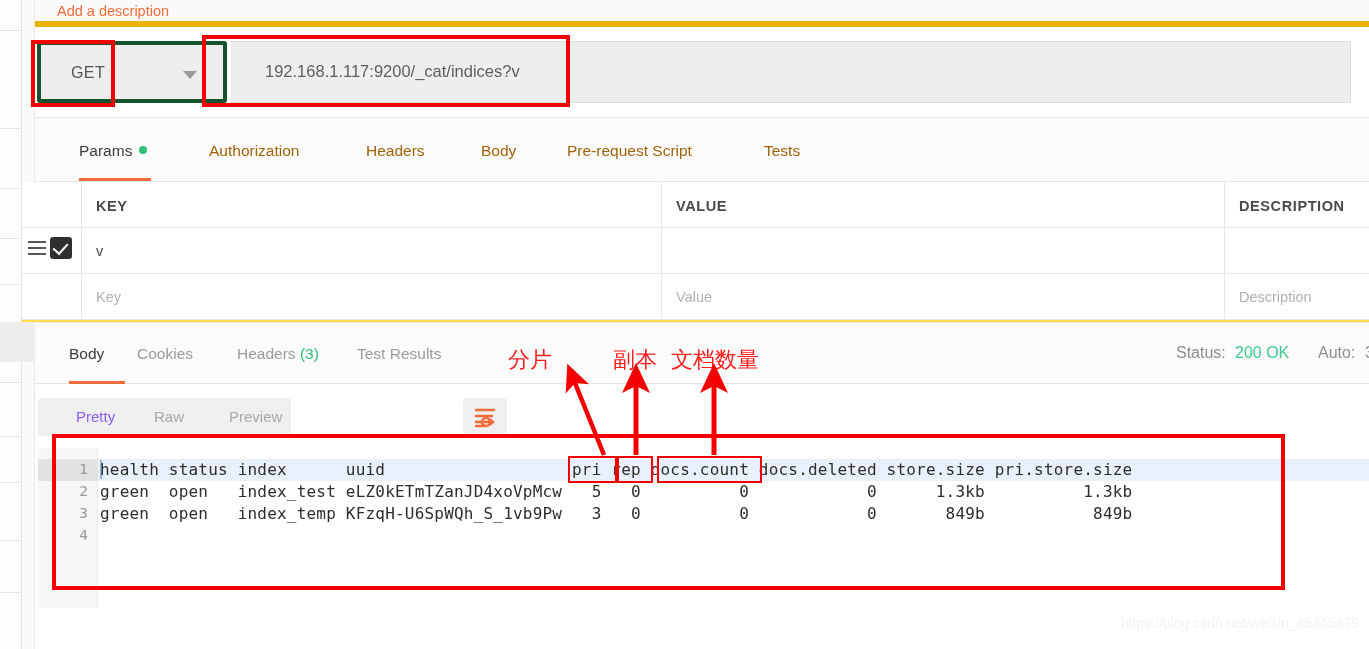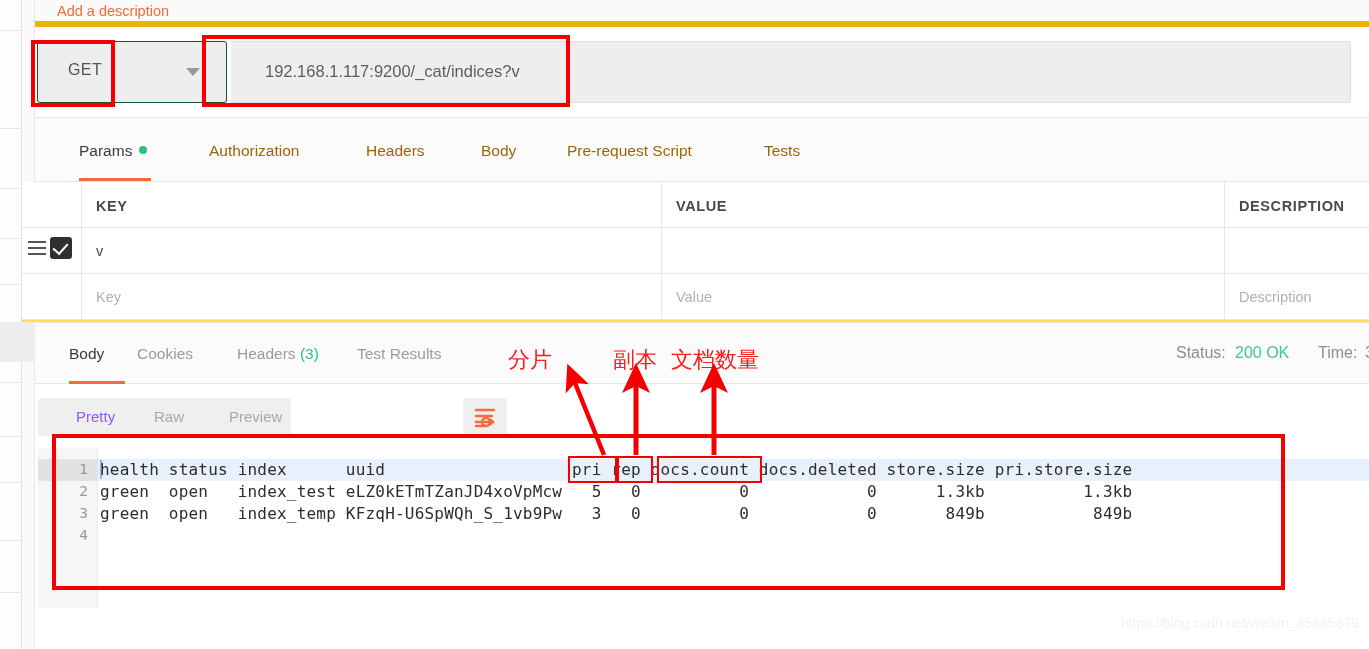--- a/index.html
+++ b/index.html
@@ -23,21 +23,21 @@
   
   .desc-bar { position: absolute; left: 35px; top: 0; width: 1334px; height: 27px;
               background: #fafafa; border-bottom: 6px solid #eab308; }
   .desc-link { position: absolute; left: 22px; top: 3px; font-size: 14.5px;
                color: #f26b3a; white-space: nowrap; cursor: pointer; }
 
   
   .req-row { position: absolute; left: 35px; top: 27px; width: 1334px; height: 91px;
              background: #ffffff; border-bottom: 1px solid #e6e6e6; }
   .method-box { position: absolute; left: 2px; top: 14px; width: 190px; height: 62px;
-                background: #eeeeee; border: 1px solid #14532d; border-radius: 3px; }
+                background: #eeeeee; border: 4px solid #14532d; border-radius: 3px; }
   .method-label { position: absolute; left: 30px; top: 19px; font-size: 16px; color: #555; letter-spacing: .4px; }
   .method-caret { position: absolute; right: 26px; top: 26px; width: 0; height: 0;
                   border-left: 7px solid transparent; border-right: 7px solid transparent;
                   border-top: 8px solid #9a9a9a; }
   .url-box { position: absolute; left: 196px; top: 14px; width: 1120px; height: 62px;
              background: #eeeeee; border: 1px solid #dcdcdc; border-left: none; border-radius: 0 3px 3px 0; }
   .url-text { position: absolute; left: 34px; top: 20px; font-size: 16.5px; color: #5d5d5d; white-space: nowrap; }
 
   
   .req-tabs { position: absolute; left: 35px; top: 118px; width: 1334px; height: 64px;
@@ -199,21 +199,21 @@
   <div class="res-gray"></div>
   <div class="res-tabs">
     <div class="stab active" style="left:34px">Body</div>
     <div class="stab" style="left:102px">Cookies</div>
     <div class="stab" style="left:202px"><span>Headers</span> <span class="hcount">(3)</span></div>
     <div class="stab" style="left:322px">Test Results</div>
     <div class="stab-underline" style="left:34px; width:56px"></div>
 
     <div class="statusline" style="left:1141px">Status:</div>
     <div class="statusline status-ok" style="left:1200px">200 OK</div>
-    <div class="statusline" style="left:1283px">Time:</div>
+    <div class="statusline" style="left:1283px">Auto:</div>
     <div class="statusline" style="left:1330px">3</div>
   </div>
 
   <div class="pillgroup">
     <div class="pill active" style="left:20px">Pretty</div>
     <div class="pill" style="left:116px">Raw</div>
     <div class="pill" style="left:191px">Preview</div>
   </div>
   <div class="wrapbtn">
     <svg width="44" height="38" viewBox="0 0 44 38">

